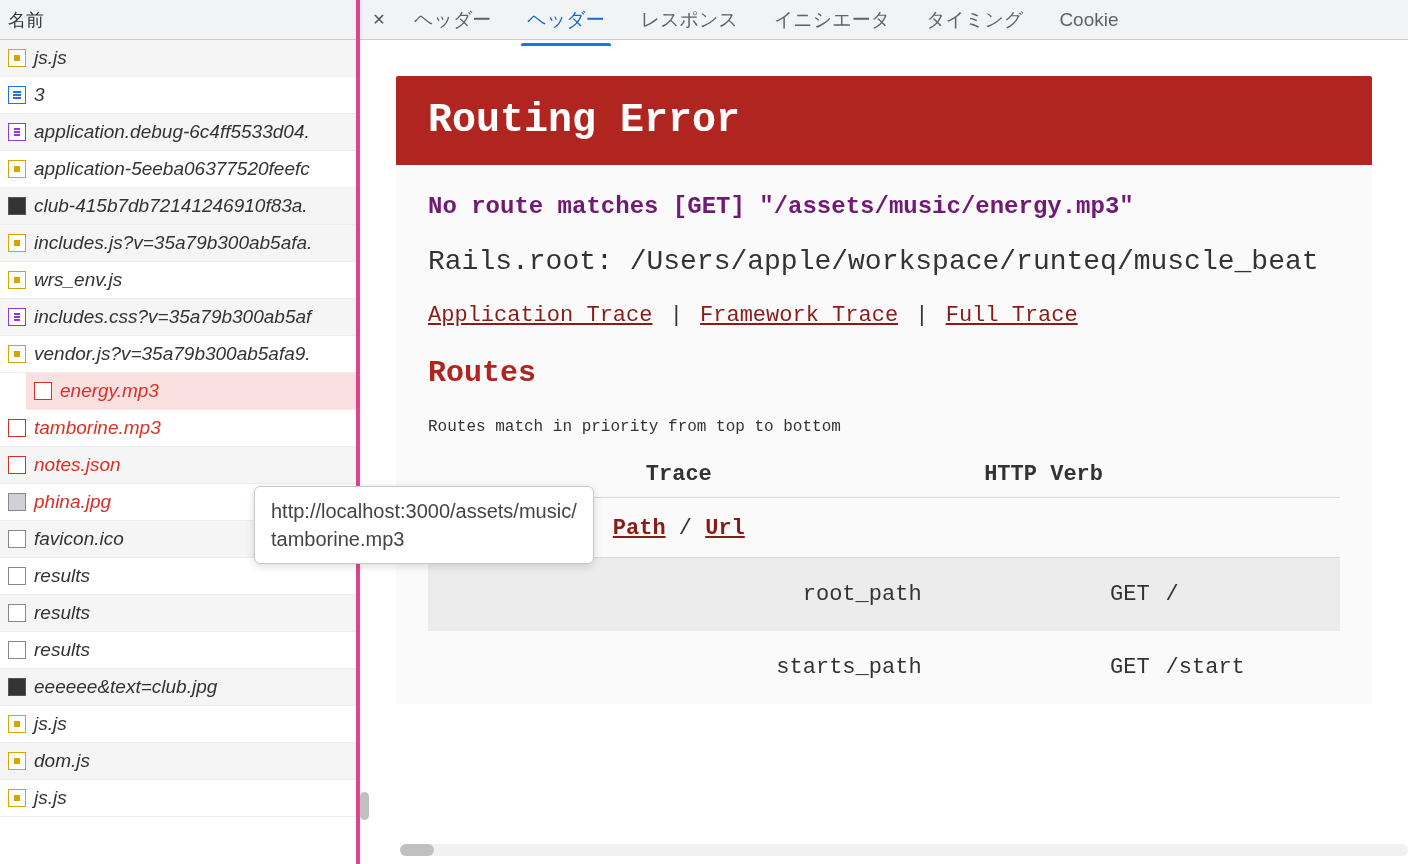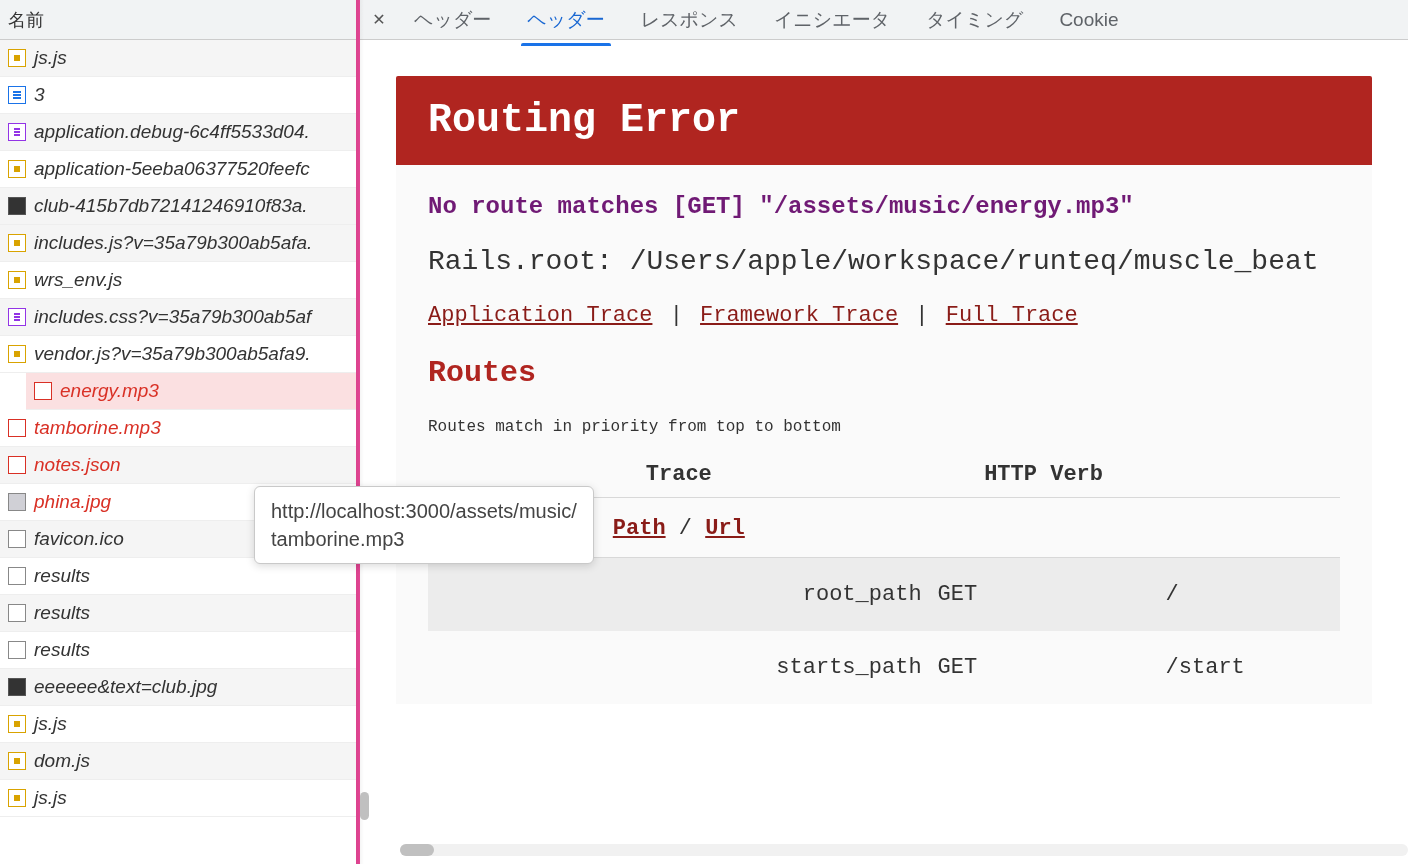--- a/index.html
+++ b/index.html
@@ -200,21 +200,21 @@
   .routes-table th{
     font-size:22px;
     font-weight:bold;
     color:#333;
     text-align:center;
     padding:10px 8px;
     border-bottom:1px solid #d8d8d8;
   }
   .routes-table td{
     font-size:22px;
-    text-align:left;
+    text-align:right;
     padding:24px 8px;
   }
   .routes-table tbody tr:nth-child(odd){ background:#ececec; }
   .routes-table td.left{ text-align:right; padding-left:60px;}
   .routes-sub th{
     font-weight:normal;
     padding:18px 8px 16px 8px;
     border-bottom:1px solid #d8d8d8;
   }
   .routes-sub a{ color:#8a1c18; text-decoration:underline; font-weight:bold;}

